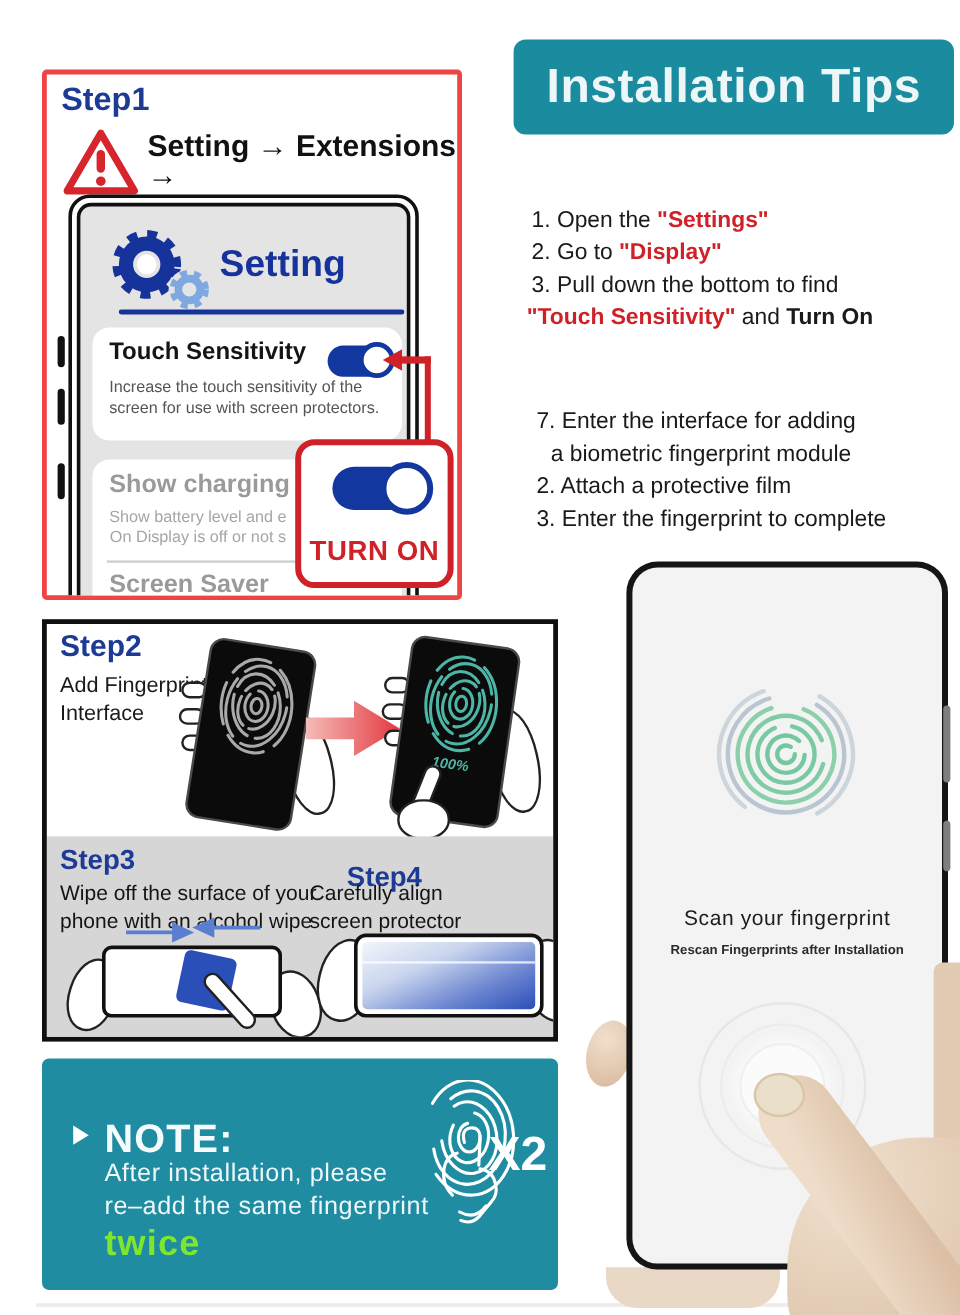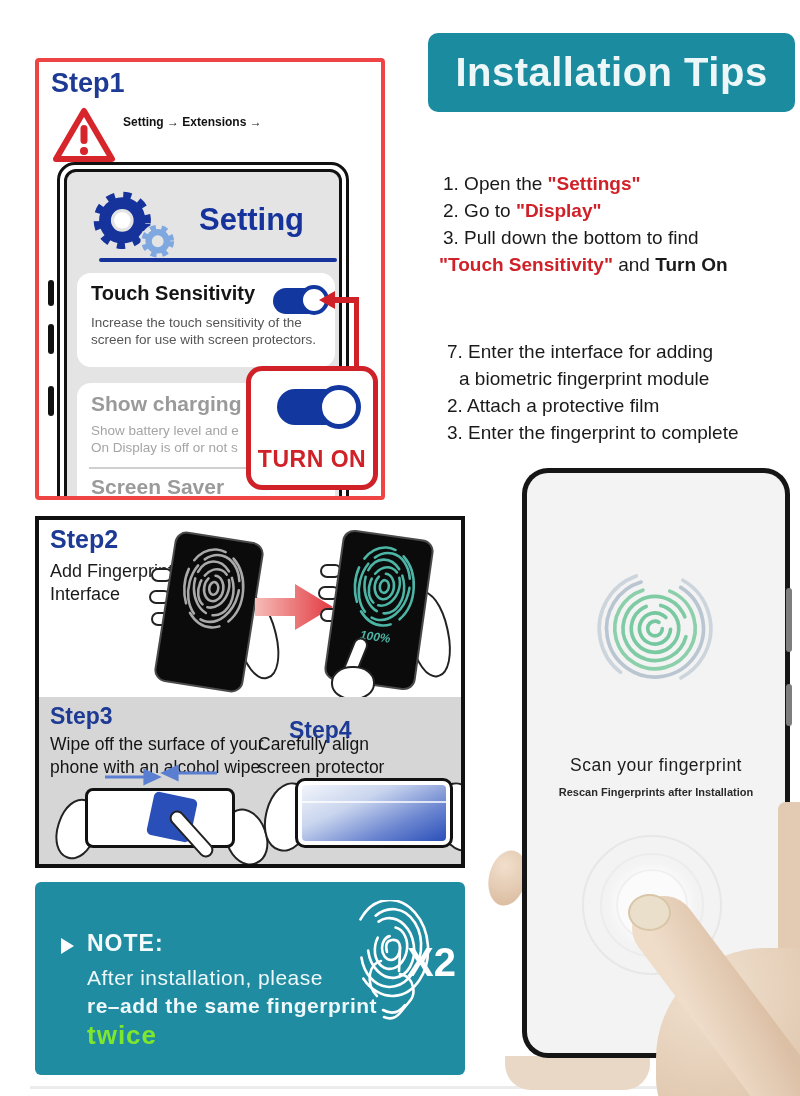--- a/index.html
+++ b/index.html
@@ -6,34 +6,34 @@
   html,body { background:#fff; }
   body { font-family:"Liberation Sans", sans-serif; }
   .canvas { position:relative; width:800px; height:1096px; background:#fff; overflow:hidden; }
   .abs { position:absolute; }
 
   
   .step1-panel { left:35px; top:58px; width:350px; height:442px; border:4px solid #ef4444; border-radius:4px; background:#fff; overflow:hidden; }
   .step-label { font-weight:bold; color:#1d3a94; }
   .s1-label { left:12px; top:6px; font-size:27px; }
   .s1-warning { left:12px; top:44px; }
-  .s1-header { left:84px; top:48px; font-size:12px; font-weight:bold; color:#111; line-height:24px; }
+  .s1-header { left:84px; top:48px; font-size:25px; font-weight:bold; color:#111; line-height:24px; }
   .s1-phone-outer { left:18px; top:100px; width:292px; height:400px; border:3px solid #111; border-radius:18px; background:#fff; padding:4px; }
   .s1-phone-inner { width:100%; height:100%; border:3px solid #111; border-radius:12px; background:#e4e4e4; position:relative; overflow:hidden; }
   .s1-nub { left:9px; width:6px; background:#111; border-radius:3px; }
   .nub1 { top:218px; height:26px; } .nub2 { top:262px; height:30px; } .nub3 { top:324px; height:30px; }
-  .s1-setting-title { left:116px; top:30px; font-size:31px; font-weight:bold; color:#16339c;margin-left:16px; }
+  .s1-setting-title { left:116px; top:30px; font-size:31px; font-weight:bold; color:#16339c; }
   .s1-underline { left:32px; top:86px; width:238px; height:4px; background:#16339c; border-radius:2px; }
   .s1-card { left:10px; width:258px; background:#fff; border-radius:14px; }
   .card1 { top:101px; height:94px; }
   .card2 { top:211px; height:180px; }
   .card-title { left:14px; top:9px; font-size:20px; font-weight:bold; color:#151515; }
   .card-desc { left:14px; top:42px; font-size:13.5px; color:#555; line-height:16.5px; }
   .dim .card-title { color:#9a9a9a; font-size:21px; }
-  .dim .card-desc { color:#a5a5a5; top:40px; }
+  .dim .card-desc { color:#a5a5a5; top:40px;text-align:center; }
   .c2-divider { left:12px; top:84px; width:234px; height:2px; background:#cfcfcf; }
   .c2-saver { left:14px; top:92px; font-size:21px; font-weight:bold; color:#9a9a9a; }
   .mini-toggle { left:196px; top:15px; width:50px; height:26px; background:#12379f; border-radius:13px; }
   .mini-knob { left:26px; top:-3px; width:30px; height:30px; background:#fff; border:4px solid #12379f; border-radius:50%; }
   .turnon-callout { left:207px; top:304px; width:132px; height:124px; background:#fff; border:5px solid #cf2127; border-radius:16px; z-index:6; }
   .big-toggle { left:26px; top:18px; width:66px; height:36px; background:#12379f; border-radius:18px; }
   .big-knob { left:40px; top:-4px; width:44px; height:44px; background:#fff; border:5px solid #12379f; border-radius:50%; }
   .turnon-label { left:0; right:0; bottom:12px; text-align:center; font-size:23px; font-weight:bold; color:#cf2127; letter-spacing:0.5px; }
   .arrow-callout-svg { left:280px; top:228px; z-index:7; }
 
@@ -71,24 +71,24 @@
   .s3-phone { left:46px; top:268px; width:150px; height:60px; border:3px solid #111; border-radius:8px; background:#fff; }
   .wipe-pad { left:62px; top:4px; width:44px; height:44px; background:#2a4fb8; border-radius:5px; transform:rotate(12deg); }
   .s3-finger { left:96px; top:14px; transform:rotate(-42deg); }
   .s4-phone { left:256px; top:258px; width:158px; height:70px; border:3px solid #111; border-radius:10px; background:#fff; padding:4px; }
   .s4-screen { width:100%; height:100%; border-radius:4px; background:linear-gradient(155deg,#f2f5fb 0%,#c9d5ee 35%,#6b85d0 70%,#2a4fb8 100%); position:relative; }
   .s4-line { left:0; right:0; top:16px; height:2px; background:rgba(255,255,255,.75); }
 
   
   .note-panel { left:35px; top:882px; width:430px; height:193px; background:#1f8ca1; border-radius:6px; }
   .note-bullet { left:26px; top:56px; width:0; height:0; border-left:13px solid #fff; border-top:8px solid transparent; border-bottom:8px solid transparent; }
-  .note-title { left:52px; top:48px; font-size:23px; font-weight:bold; color:#f4fbfc; letter-spacing:1px;text-align:center; }
+  .note-title { left:52px; top:48px; font-size:33px; font-weight:bold; color:#f4fbfc; letter-spacing:1px;text-align:center; }
   .note-line1 { left:52px; top:84px; font-size:21px; color:#eef8fa; letter-spacing:0.5px; }
-  .note-line2 { left:52px; top:112px; font-size:21px; color:#eef8fa; letter-spacing:0.5px;font-weight:bold; }
-  .note-highlight { left:52px; top:138px; font-size:26px; font-weight:bold; color:#7fe62e; letter-spacing:1px; }
+  .note-line2 { left:52px; top:112px; font-size:21px; color:#eef8fa; letter-spacing:0.5px; }
+  .note-highlight { left:52px; top:138px; font-size:30px; font-weight:bold; color:#7fe62e; letter-spacing:1px; }
   .note-fp-icon { left:308px; top:18px; }
   .note-x2 { left:372px; top:58px; font-size:40px; font-weight:bold; color:#fff; }
 
   
   .scan-phone { left:522px; top:468px; width:268px; height:590px; background:#151515; border-radius:26px; padding:5px; z-index:2; }
   .scan-screen { width:100%; height:100%; background:#f3f3f3; border-radius:21px; position:relative; overflow:hidden; }
   .side-btn { background:#7e7e7e; border-radius:3px; width:6px; z-index:3; }
   .btn1 { left:786px; top:588px; height:64px; } .btn2 { left:786px; top:684px; height:42px; }
   .scan-fp { left:64px; top:86px; }
   .scan-title { left:0; right:0; top:282px; text-align:center; font-size:17.5px; color:#1c1c1c; letter-spacing:0.5px; }

